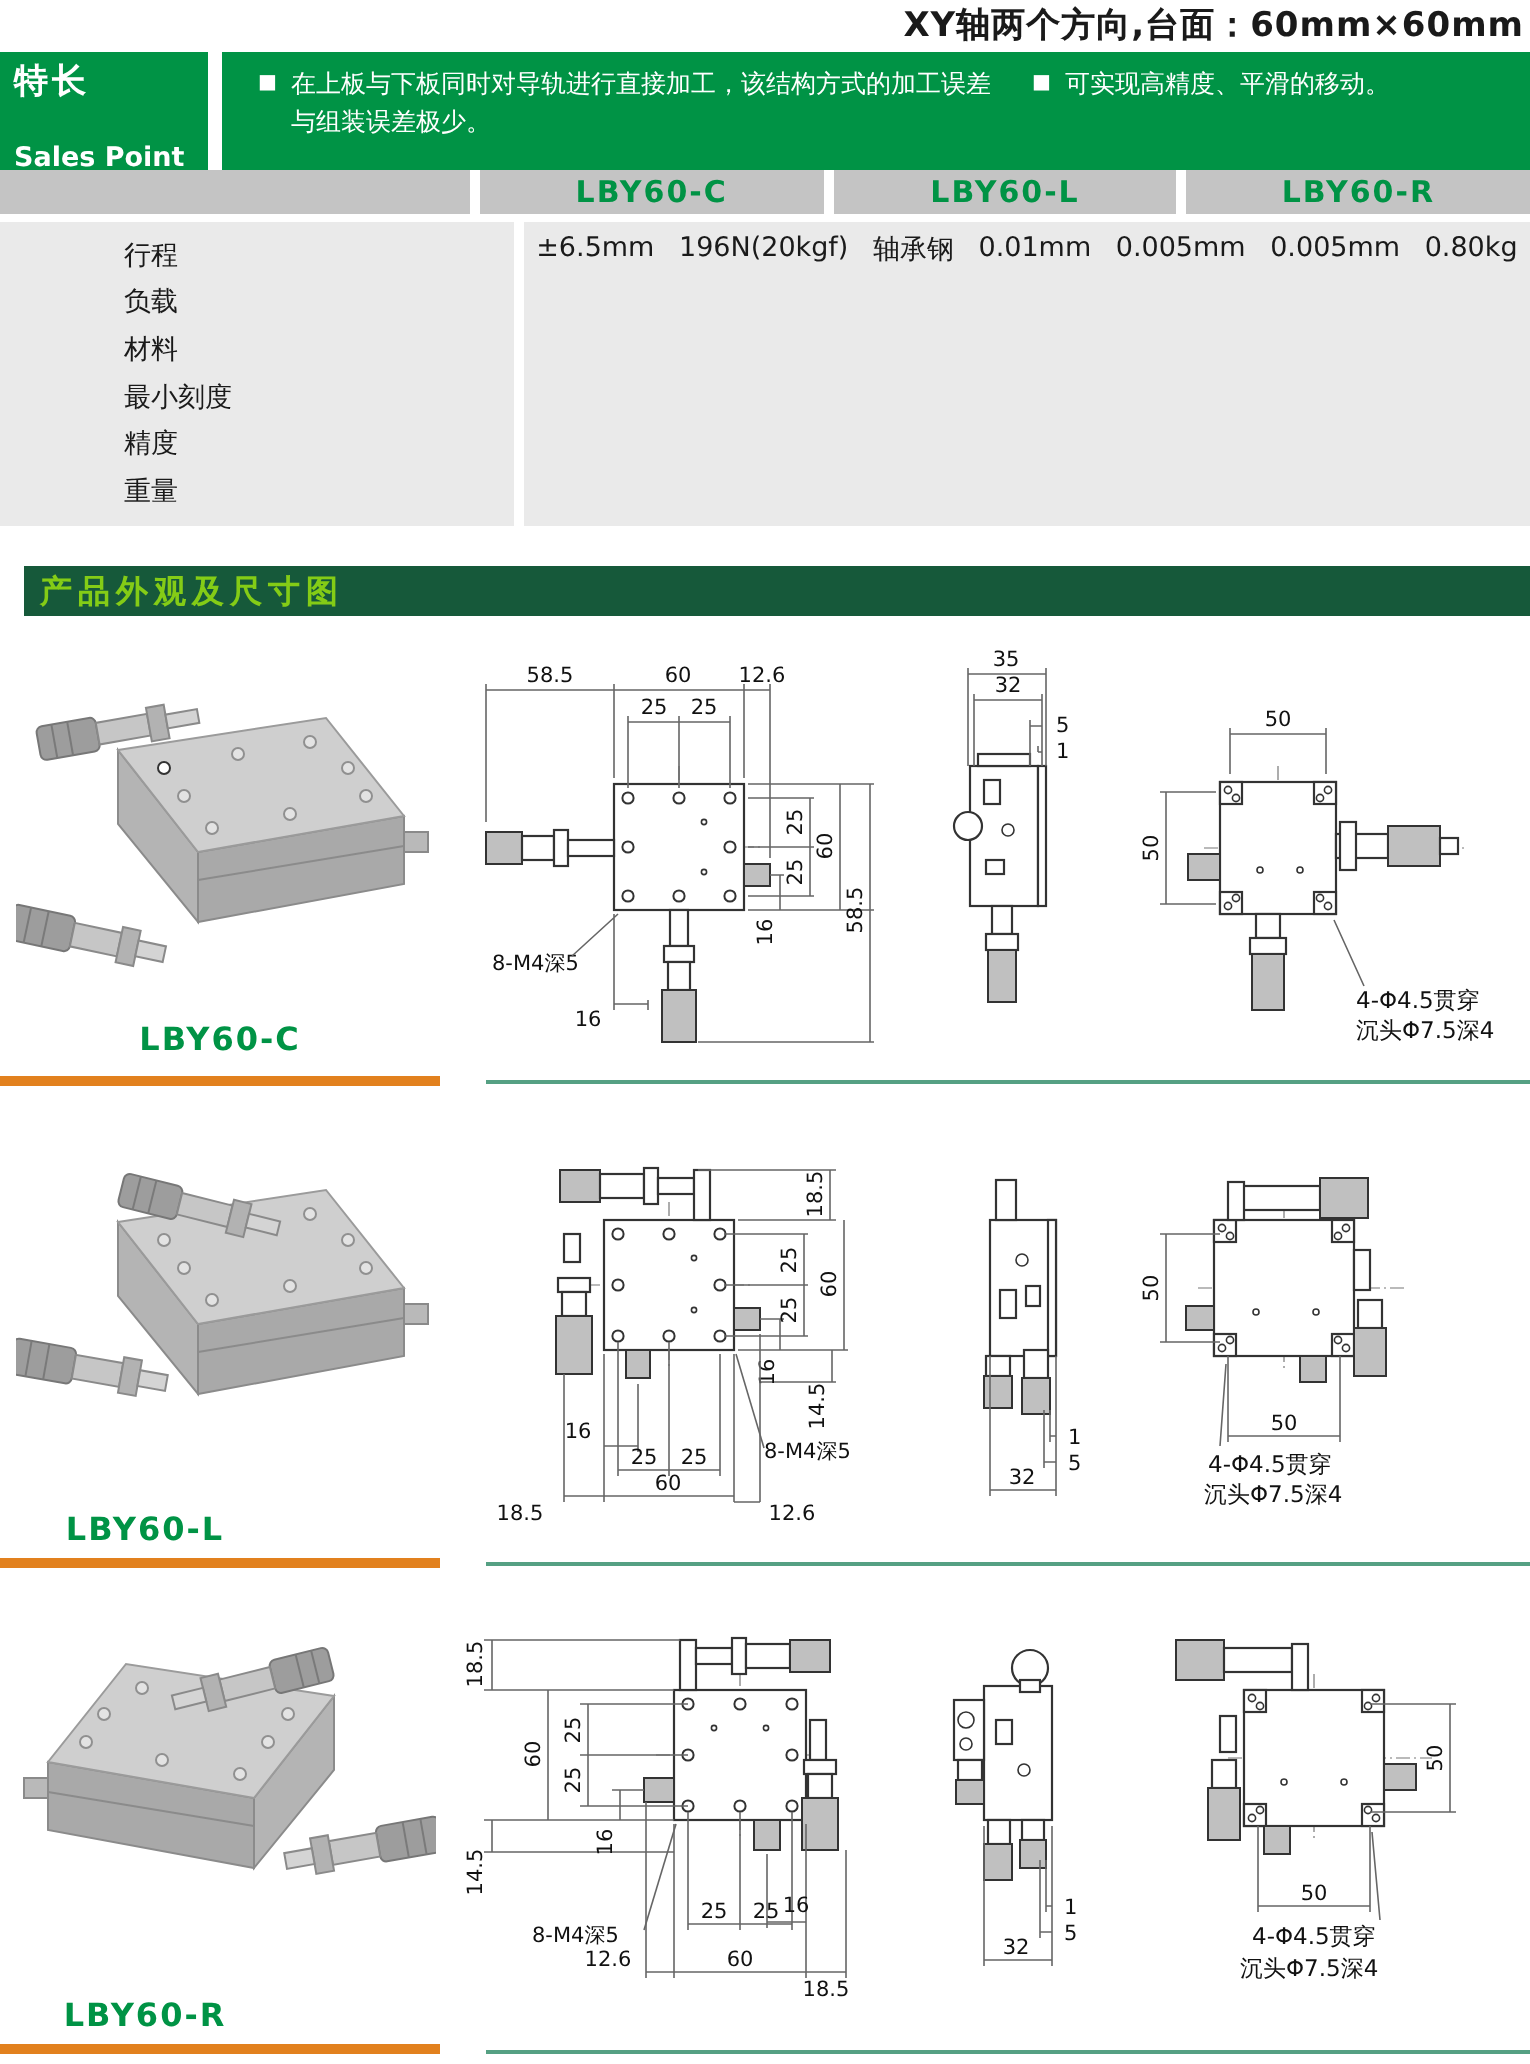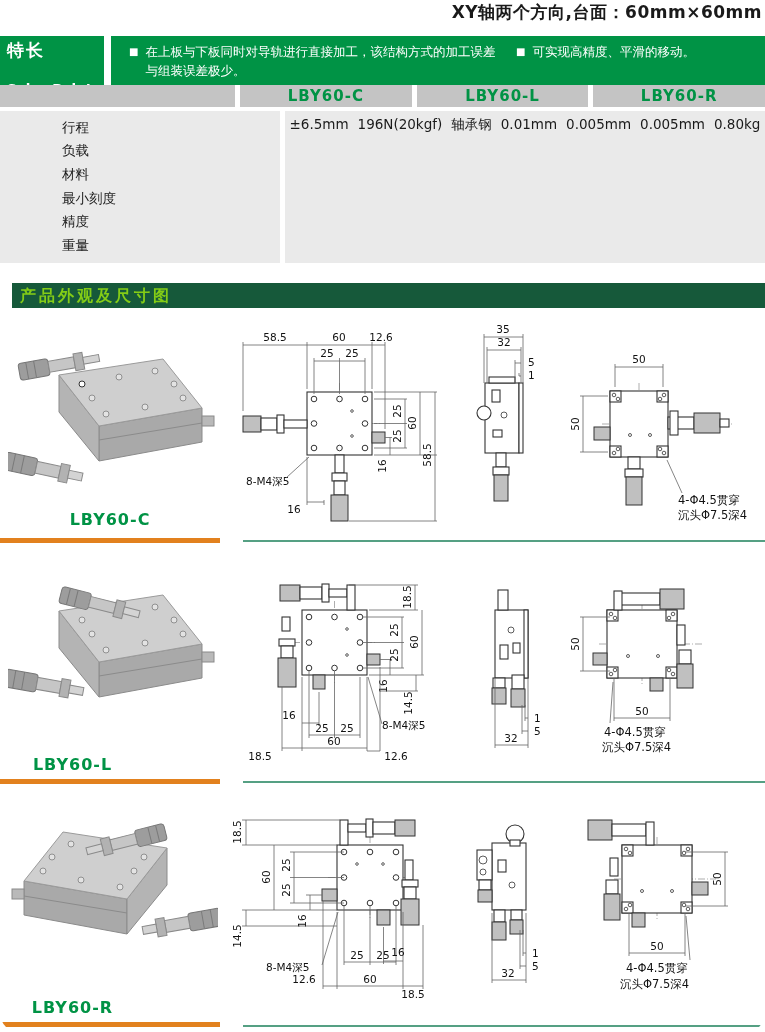--- a/index.html
+++ b/index.html
@@ -1,41 +1,41 @@
 <!DOCTYPE html>
 <html><head>
 <meta charset="utf-8">
 <style>
   html,body{margin:0;padding:0;background:#fff;}
   body{font-family:"DejaVu Sans","Liberation Sans",sans-serif;color:#1a1a1a;}
-  .page{position:relative;width:765px;height:1032px;overflow:hidden;background:#fff;border-radius:19px;}
+  .page{position:relative;width:765px;height:1032px;overflow:hidden;background:#fff;}
   .abs{position:absolute;}
 
   
   .page-title{top:1px;right:3px;font-size:17px;font-weight:bold;letter-spacing:.5px;}
 
   
-  .sales{top:36px;left:0;width:765px;height:65px;display:flex;}
+  .sales{top:26px;left:0;width:765px;height:65px;display:flex;}
   .sales-left{width:104px;background:#009345;color:#fff;padding:3px 0 0 7px;box-sizing:border-box;}
   .sales-left .cn{font-size:17px;font-weight:bold;letter-spacing:2px;}
   .sales-left .en{font-size:13.5px;font-weight:bold;margin-top:19px;}
   .sales-gap{width:7px;background:#fff;}
   .sales-right{flex:1;background:#009345;color:#fff;font-size:12.5px;line-height:1.55;display:flex;padding:6px 6px 0 18px;box-sizing:border-box;}
   .bullet{display:flex;}
   .bullet .sq{margin-right:7px;font-size:10px;line-height:1.9;}
   .bullet-1{width:375px;}
   .bullet-2{flex:1;padding-left:12px;}
 
   
   .spec-head{top:85px;left:0;width:765px;height:22px;display:flex;}
   .spec-head .lab{width:235px;background:#c4c4c4;}
   .spec-head .gap{width:5px;background:#fff;}
   .spec-head .m{flex:1;background:#c4c4c4;color:#009345;font-weight:bold;font-size:15px;text-align:center;line-height:22px;letter-spacing:1px;}
   .spec-body{top:111px;left:0;width:765px;height:152px;display:flex;}
-  .spec-body .labs{width:280px;background:#eaeaea;display:flex;flex-direction:column;justify-content:space-around;padding:5px 0;box-sizing:border-box;}
+  .spec-body .labs{width:257px;background:#eaeaea;display:flex;flex-direction:column;justify-content:space-around;padding:5px 0;box-sizing:border-box;}
   .spec-body .gap{width:5px;background:#fff;}
   .spec-body .vals{flex:1;background:#eaeaea;display:flex;flex-direction:row;justify-content:space-around;padding:5px 0;box-sizing:border-box;}
   .spec-body .labs div{font-size:13.5px;padding-left:62px;}
   .spec-body .vals div{font-size:13.5px;text-align:center;}
 
   
   .banner{top:283px;left:12px;width:765px;height:25px;background:#16593a;color:#84cc16;font-size:16px;font-weight:bold;line-height:25px;padding-left:8px;box-sizing:border-box;letter-spacing:3px;}
 
   
   .model-label{color:#009345;font-weight:bold;font-size:16px;letter-spacing:1px;text-align:center;}

